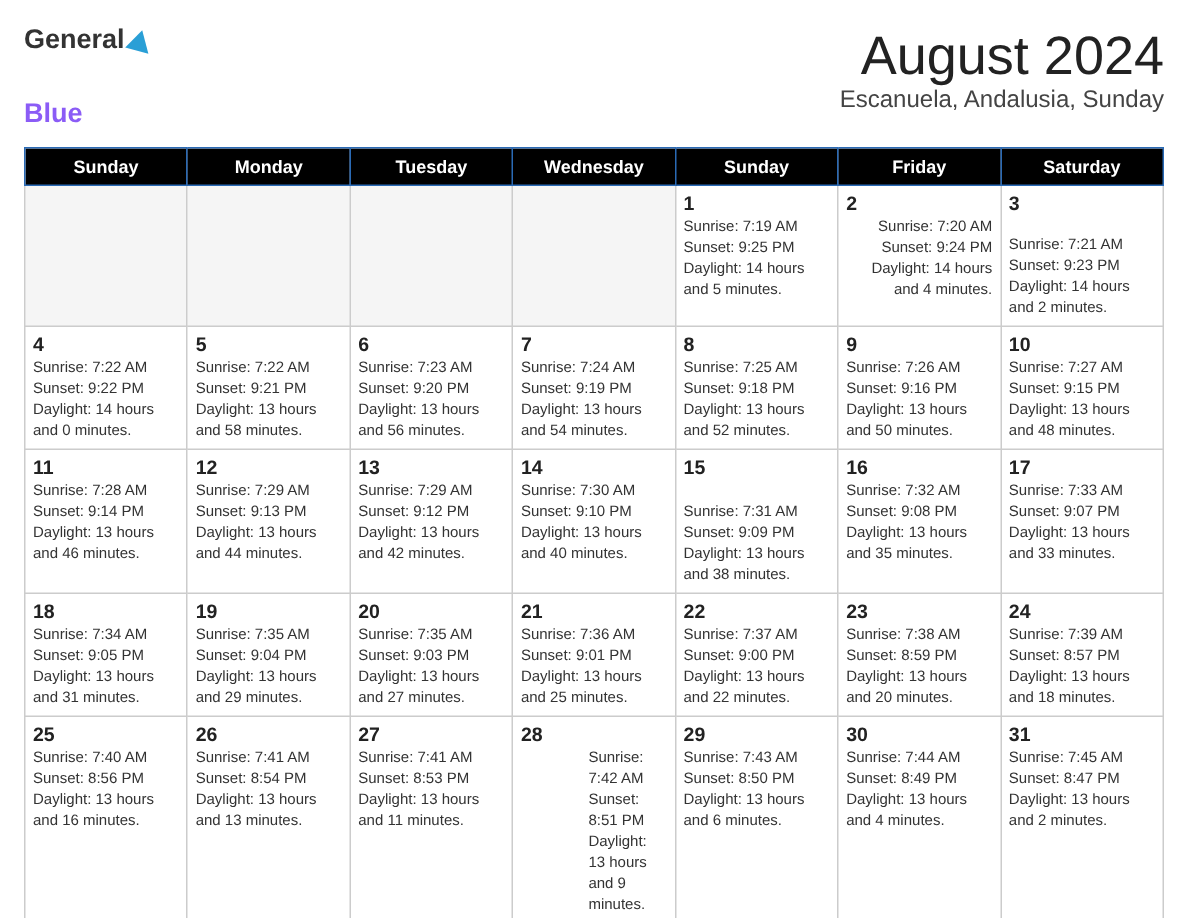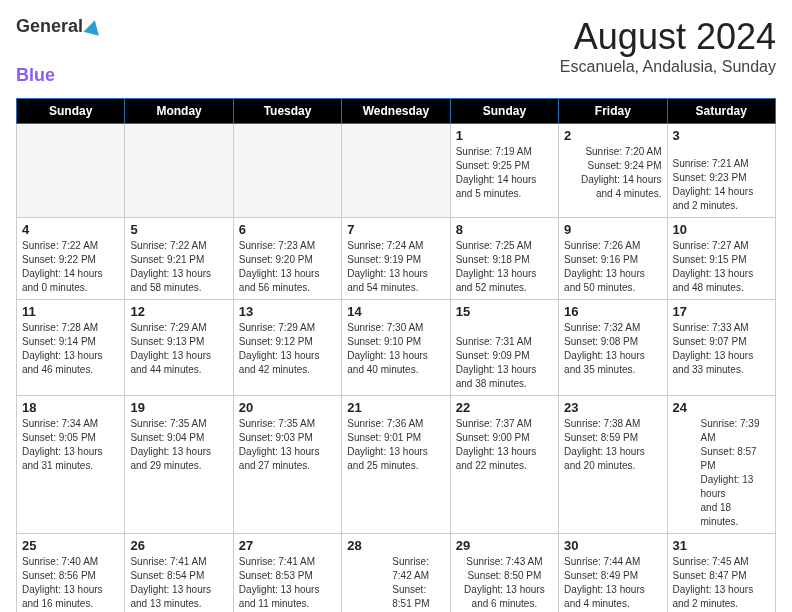--- a/index.html
+++ b/index.html
@@ -294,21 +294,21 @@
         </td>
         <td>
           <span class="day-number">23</span>
           <div class="day-info" style="white-space: pre-line;">Sunrise: 7:38 AM
 Sunset: 8:59 PM
 Daylight: 13 hours
 and 20 minutes.</div>
         </td>
         <td>
           <span class="day-number">24</span>
-          <div class="day-info" style="white-space: pre-line; margin-left: 28px;">Sunrise: 7:39 AM
+          <div class="day-info" style="white-space: pre-line;">Sunrise: 7:39 AM
 Sunset: 8:57 PM
 Daylight: 13 hours
 and 18 minutes.</div>
         </td>
       </tr>
       <tr>
         <td>
           <span class="day-number">25</span>
           <div class="day-info" style="white-space: pre-line;">Sunrise: 7:40 AM
 Sunset: 8:56 PM
@@ -331,21 +331,21 @@
         </td>
         <td>
           <span class="day-number">28</span>
           <div class="day-info" style="white-space: pre-line; margin-left: 45px;">Sunrise: 7:42 AM
 Sunset: 8:51 PM
 Daylight: 13 hours
 and 9 minutes.</div>
         </td>
         <td>
           <span class="day-number">29</span>
-          <div class="day-info" style="white-space: pre-line; text-align: center;">Sunrise: 7:43 AM
+          <div class="day-info" style="white-space: pre-line;">Sunrise: 7:43 AM
 Sunset: 8:50 PM
 Daylight: 13 hours
 and 6 minutes.</div>
         </td>
         <td>
           <span class="day-number">30</span>
           <div class="day-info" style="white-space: pre-line;">Sunrise: 7:44 AM
 Sunset: 8:49 PM
 Daylight: 13 hours
 and 4 minutes.</div>

